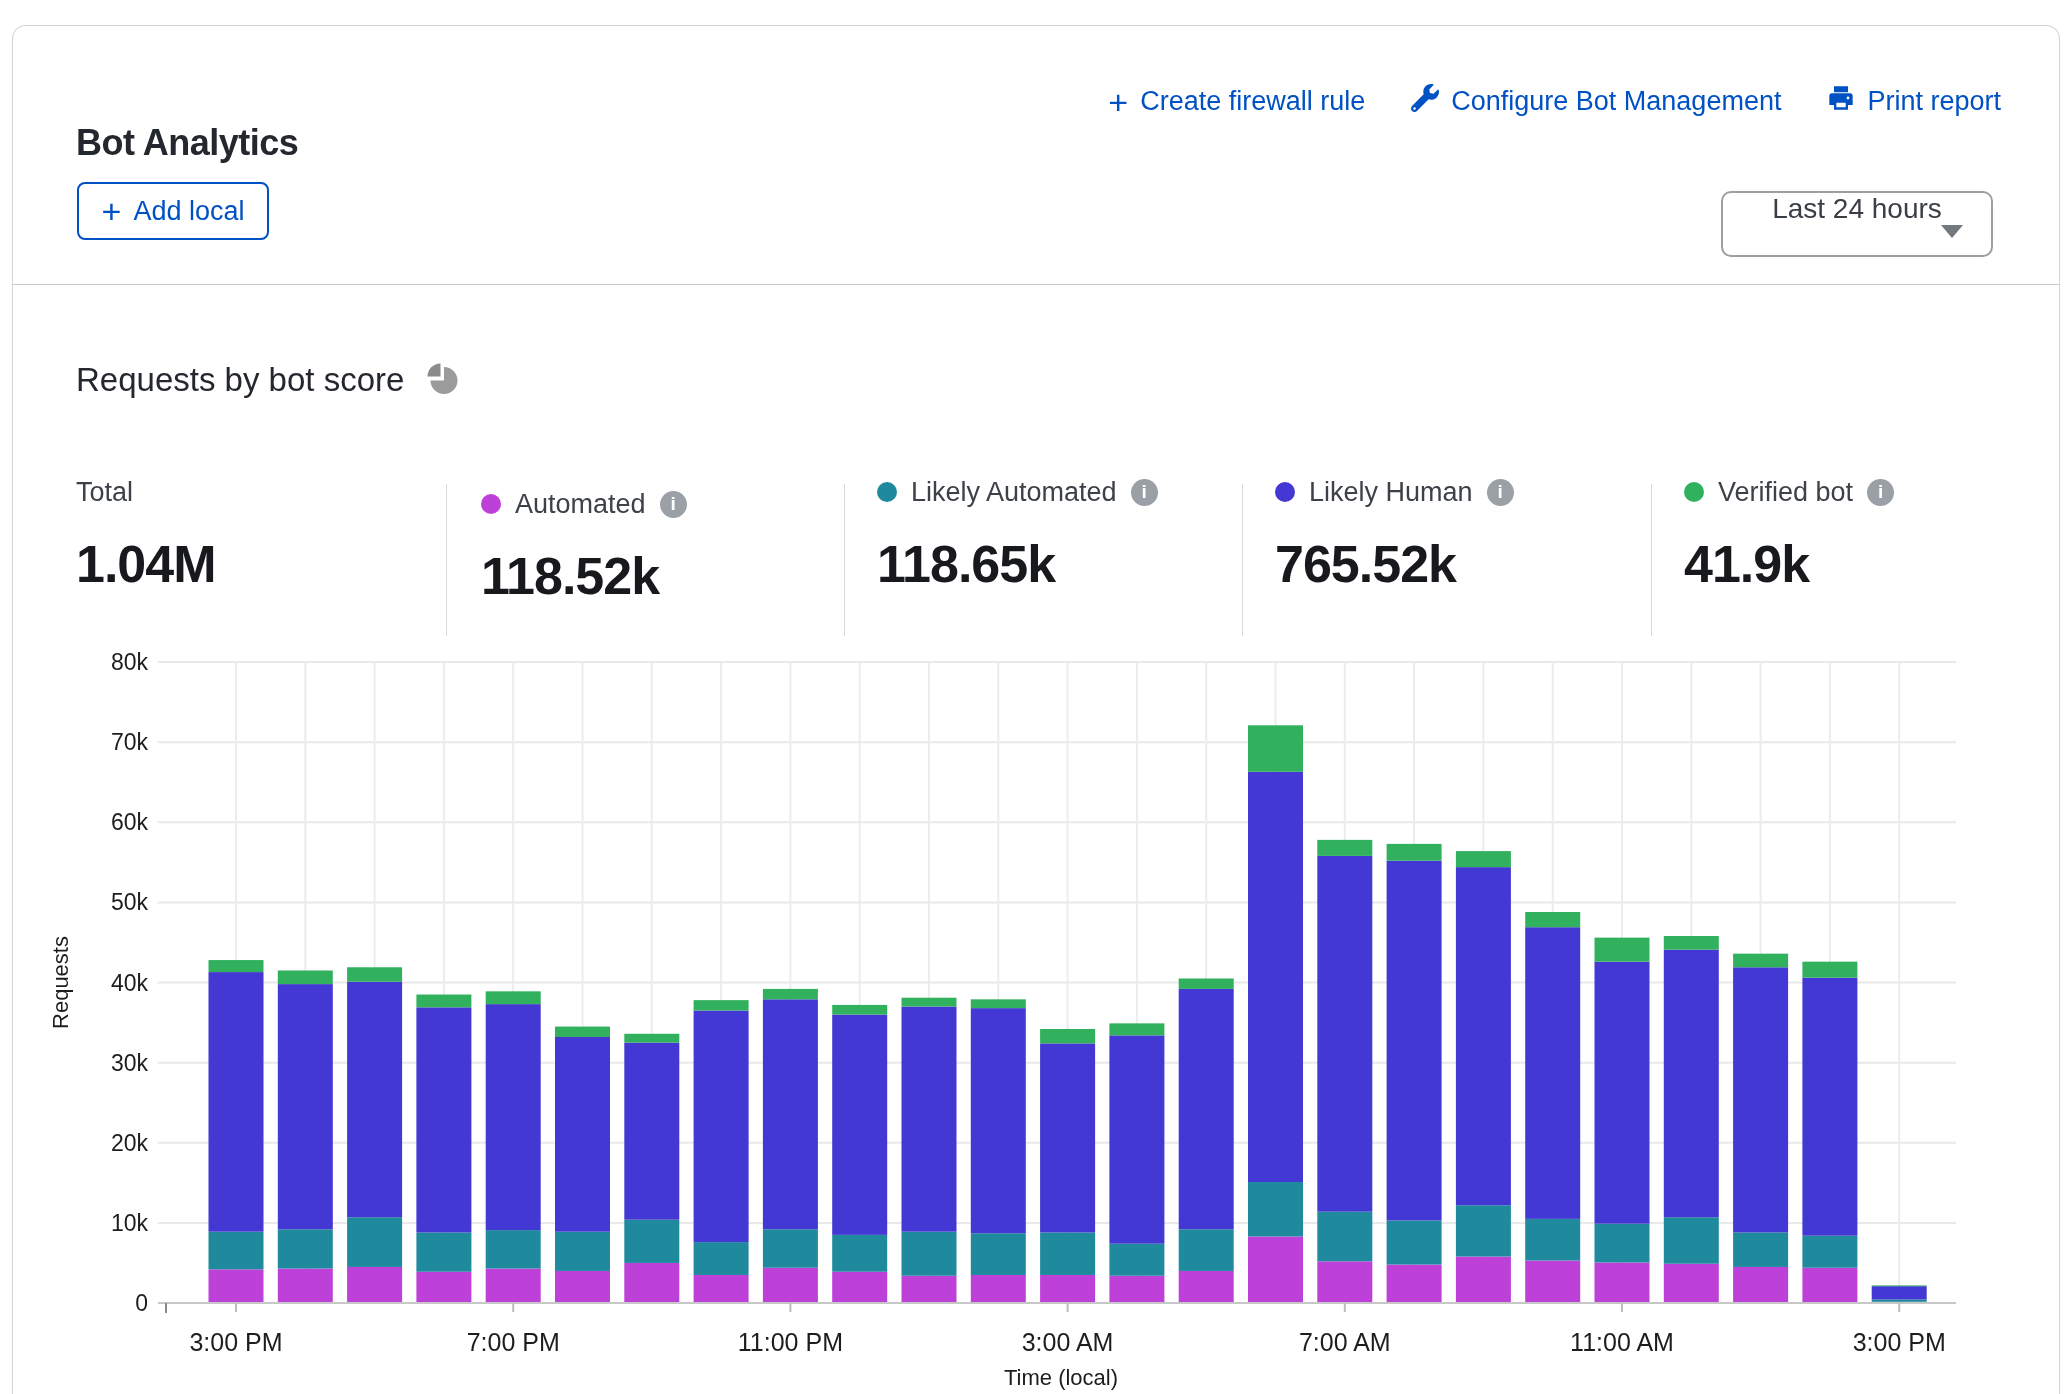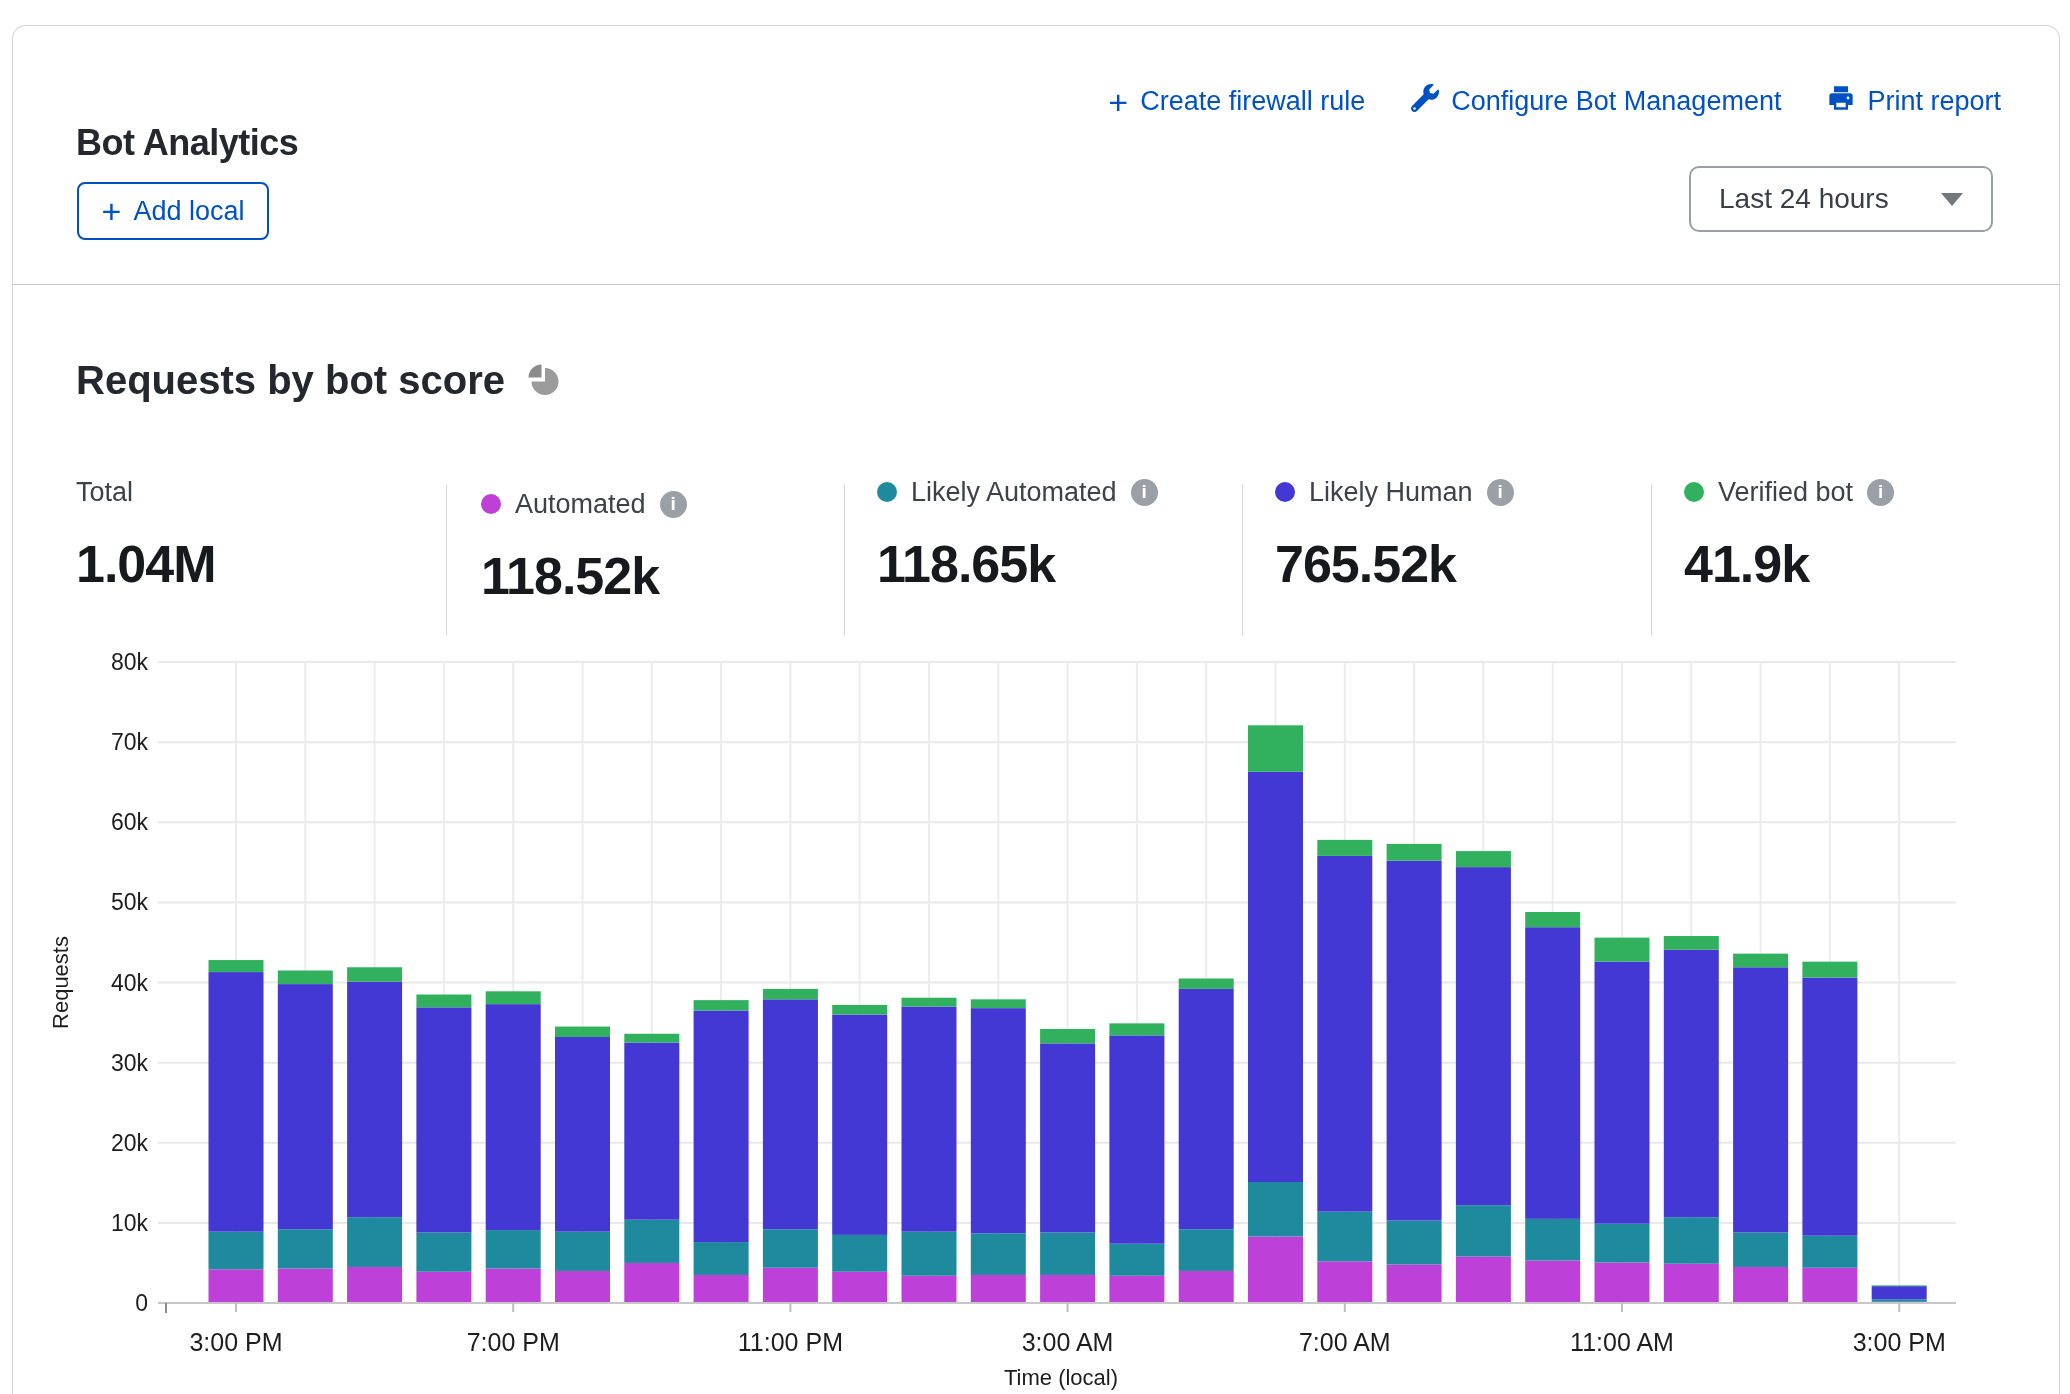--- a/index.html
+++ b/index.html
@@ -9,29 +9,29 @@
   
   .hdr{position:relative;height:258px;}
   .page-title{position:absolute;left:63px;top:96px;font-size:36px;font-weight:700;color:#24282e;letter-spacing:-0.5px;}
   .links{position:absolute;right:58px;top:58px;display:flex;gap:46px;align-items:center;}
   .link{display:flex;align-items:center;gap:12px;color:#0051c3;font-size:27px;cursor:pointer;}
   .link svg{flex:0 0 auto;}
   .plus-glyph{font-size:34px;font-weight:500;line-height:26px;color:#0051c3;}
   .add-filter{position:absolute;left:64px;top:156px;width:192px;height:58px;border:2px solid #0051c3;
     border-radius:8px;background:#fff;display:flex;align-items:center;justify-content:center;gap:12px;
     color:#0051c3;font-size:27px;cursor:pointer;box-sizing:border-box;}
-  .dropdown{position:absolute;right:66px;top:140px;width:304px;height:66px;border:2px solid #9a9fa5;
+  .dropdown{position:absolute;right:66px;top:165px;width:272px;height:66px;border:2px solid #9a9fa5;
     border-radius:10px;background:#fff;display:flex;align-items:center;box-sizing:border-box;
-    padding:0 28px;font-size:28px;color:#3a3f45;cursor:pointer;}
+    padding:0 28px;font-size:28px;color:#3a3f45;cursor:pointer;flex-direction:column;}
   .dropdown .caret{margin-left:auto;width:0;height:0;border-left:11px solid transparent;
     border-right:11px solid transparent;border-top:13px solid #73787e;}
   .hdr-divider{position:absolute;left:0;right:0;top:258px;height:1px;background:#c9c9c9;}
   
   .section-heading{position:absolute;left:63px;top:332px;display:flex;align-items:center;gap:18px;}
-  .section-heading .txt{font-size:40px;font-weight:700;color:#24282e;}
+  .section-heading .txt{font-size:33px;font-weight:400;color:#24282e;}
   
   .stats{position:absolute;left:0;top:438px;width:100%;height:180px;}
   .stat-col{position:absolute;top:8px;}
   .stat-col .lab-row{display:flex;align-items:center;gap:14px;height:40px;}
   .stat-label{font-size:27px;color:#3d4148;}
   .stat-dot{width:20px;height:20px;border-radius:50%;flex:0 0 auto;}
   .info-icon{width:27px;height:27px;border-radius:50%;background:#9aa0a6;color:#fff;display:inline-flex;
     align-items:center;justify-content:center;font-size:19px;font-weight:700;flex:0 0 auto;}
   .stat-value{margin-top:22px;font-size:52px;font-weight:700;color:#17191c;letter-spacing:-1px;}
   .stat-div{position:absolute;top:20px;width:1px;height:152px;background:#d9d9d9;}

